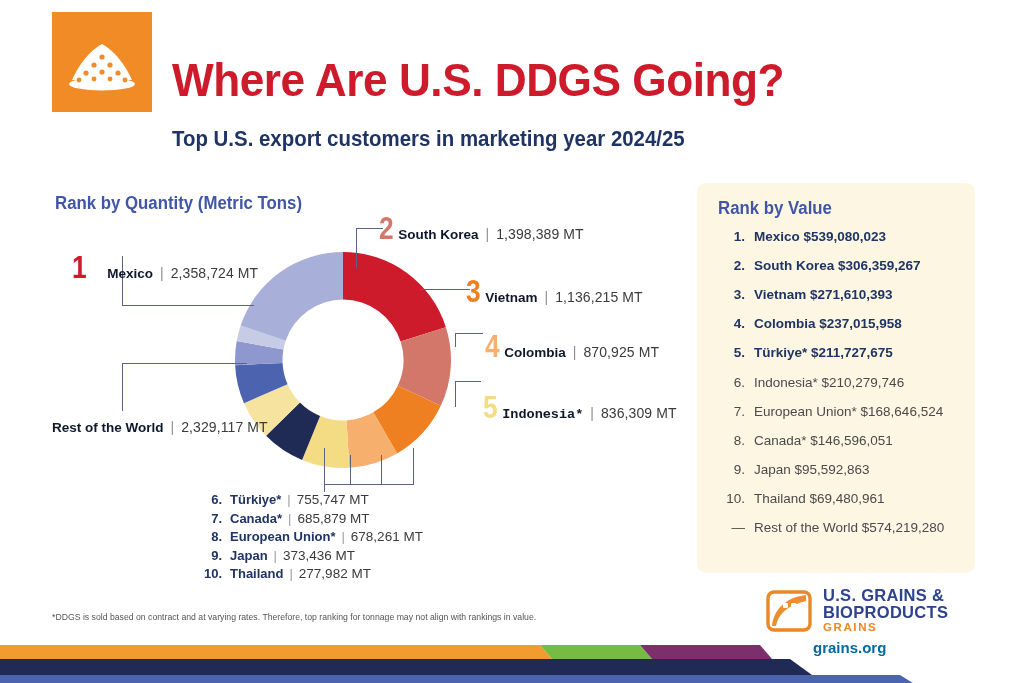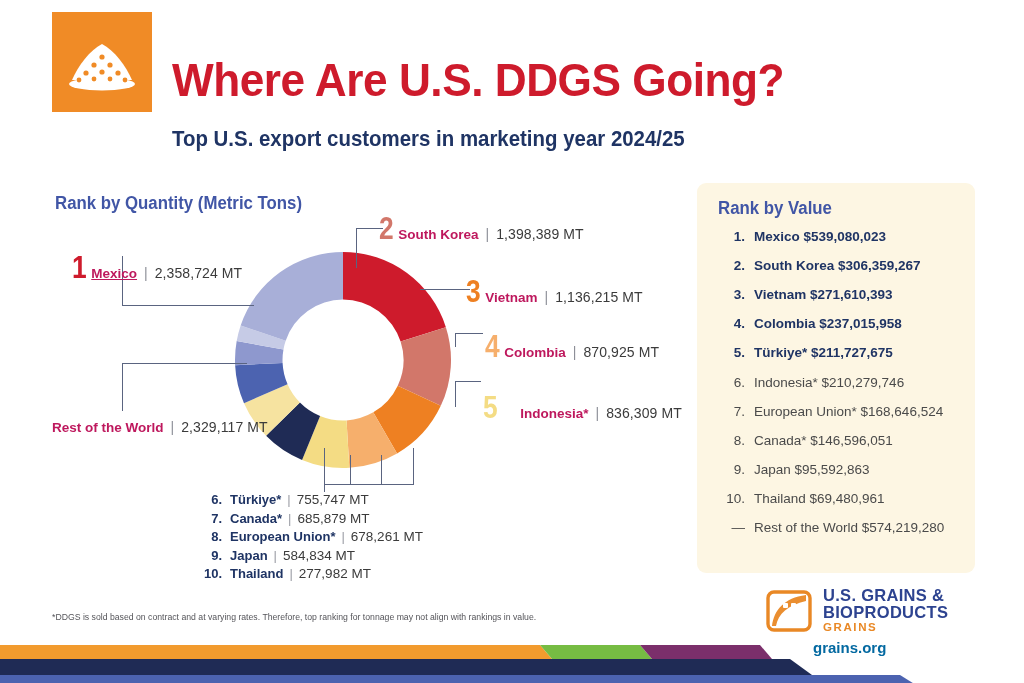--- a/index.html
+++ b/index.html
@@ -38,21 +38,21 @@
     transform:scaleX(0.96); transform-origin:left center;
     white-space:nowrap;
   }
   .callout { position:absolute; white-space:nowrap; display:flex; align-items:baseline; }
   .rank-num {
     font-size:31px; font-weight:bold; line-height:1;
     font-family:"Liberation Sans", sans-serif;
     transform:scaleX(0.85); transform-origin:left bottom;
     display:inline-block;
   }
-  .co-name { font-size:13.5px; font-weight:bold; color:#be185d; }
+  .co-name { font-size:13.5px; font-weight:bold; color:#0f172a; }
   .co-sep  { color:#8d8f98; font-size:14px; font-weight:300; margin:0 7px; }
   .co-val  { font-size:14px; color:#3b3b3b; font-weight:normal; letter-spacing:0.1px; }
   .leader { position:absolute; border-color:#5a6480; }
   
   #bottom-list { position:absolute; left:196px; top:492px; }
   .bl-row { display:flex; align-items:baseline; margin-bottom:3.5px; font-size:13px; white-space:nowrap; }
   .bl-num { width:26px; text-align:right; font-weight:bold; color:#1F3464; font-size:13px; margin-right:8px;}
   .bl-name{ font-weight:bold; color:#1F3464; font-size:13px; }
   .bl-sep { color:#9a9ca4; margin:0 6px; font-weight:300; }
   .bl-val { color:#3b3b3b; font-size:13.5px;text-align:right; }
@@ -134,21 +134,21 @@
 
 <div class="leader" style="left:324px;top:448px;width:1.3px;height:36px;background:#5a6480;"></div>
 <div class="leader" style="left:350px;top:455px;width:1.3px;height:29px;background:#5a6480;"></div>
 <div class="leader" style="left:381px;top:455px;width:1.3px;height:29px;background:#5a6480;"></div>
 <div class="leader" style="left:413px;top:448px;width:1.3px;height:36px;background:#5a6480;"></div>
 <div class="leader" style="left:324px;top:484px;width:90px;height:1.3px;background:#5a6480;"></div>
 <div class="leader" style="left:324px;top:484px;width:1.3px;height:8px;background:#5a6480;"></div>
 
 <div class="callout" style="left:72px;top:252px;">
   <span class="rank-num" style="color:#CE1B2C;">1</span>
-  <span class="co-name" style="margin-left:2px;text-decoration:underline;">Mexico</span>
+  <span class="co-name" style="margin-left:18px;">Mexico</span>
   <span class="co-sep">|</span>
   <span class="co-val">2,358,724 MT</span>
 </div>
 
 <div class="callout" style="left:379px;top:213px;">
   <span class="rank-num" style="color:#D2776A;">2</span>
   <span class="co-name" style="margin-left:2px;">South Korea</span>
   <span class="co-sep">|</span>
   <span class="co-val">1,398,389 MT</span>
 </div>
@@ -162,21 +162,21 @@
 
 <div class="callout" style="left:485px;top:331px;">
   <span class="rank-num" style="color:#F6AF6C;">4</span>
   <span class="co-name" style="margin-left:2px;">Colombia</span>
   <span class="co-sep">|</span>
   <span class="co-val">870,925 MT</span>
 </div>
 
 <div class="callout" style="left:483px;top:392px;">
   <span class="rank-num" style="color:#F4DC84;">5</span>
-  <span class="co-name" style="margin-left:20px;">Indonesia*</span>
+  <span class="co-name" style="margin-left:2px;font-family:Liberation Mono, monospace;">Indonesia*</span>
   <span class="co-sep">|</span>
   <span class="co-val">836,309 MT</span>
 </div>
 
 <div class="callout" style="left:52px;top:419px;">
   <span class="co-name">Rest of the World</span>
   <span class="co-sep">|</span>
   <span class="co-val">2,329,117 MT</span>
 </div>
 
@@ -196,21 +196,21 @@
   <div class="bl-row">
     <span class="bl-num">8.</span>
     <span class="bl-name">European Union*</span>
     <span class="bl-sep">|</span>
     <span class="bl-val">678,261 MT</span>
   </div>
   <div class="bl-row">
     <span class="bl-num">9.</span>
     <span class="bl-name">Japan</span>
     <span class="bl-sep">|</span>
-    <span class="bl-val">584,834 MT</span>
+    <span class="bl-val">373,436 MT</span>
   </div>
   <div class="bl-row">
     <span class="bl-num">10.</span>
     <span class="bl-name">Thailand</span>
     <span class="bl-sep">|</span>
     <span class="bl-val">277,982 MT</span>
   </div>
 </div>
 
 <div id="value-panel"></div>

